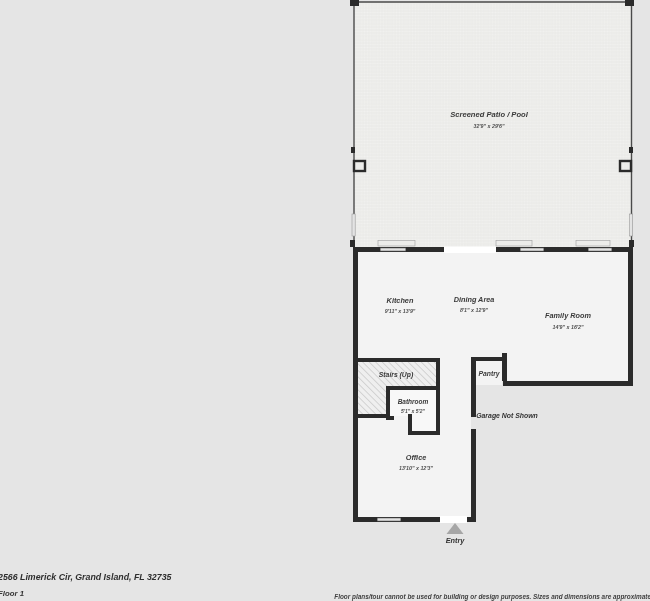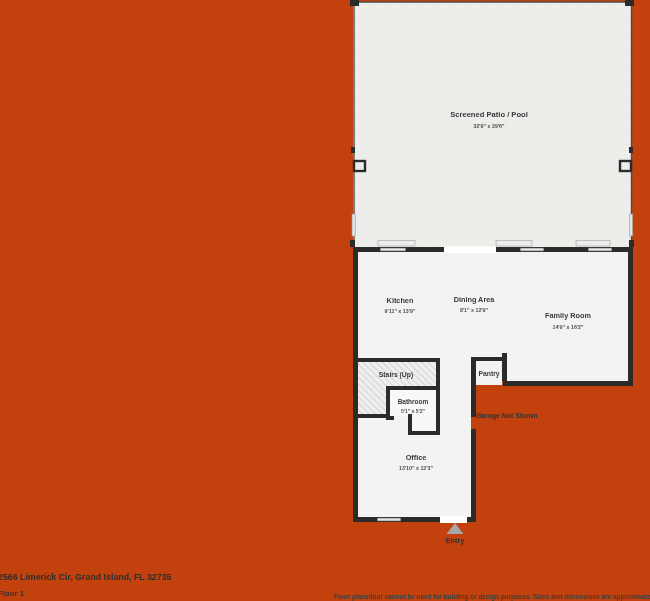--- a/index.html
+++ b/index.html
@@ -1,17 +1,17 @@
 <!DOCTYPE html>
 <html><head>
 <meta charset="utf-8">
 <style>
   html,body{margin:0;padding:0;background:#ffffff;}
   body{font-family:"Liberation Sans","DejaVu Sans",sans-serif;}
-  .stage{position:relative;width:650px;height:601px;background:#c2410c;overflow:hidden;}
+  .stage{position:relative;width:650px;height:601px;background:#e5e5e5;overflow:hidden;font-style:italic;}
   svg{display:block;}
   text{font-family:"Liberation Sans","DejaVu Sans",sans-serif;}
   .room-name{font-weight:bold;fill:#3a3a3a;font-size:7.3px;}
   .room-dims{font-weight:600;fill:#4f4f4f;font-size:5.3px;}
   .small-name{font-weight:bold;fill:#3a3a3a;font-size:6.8px;}
   .tiny-dims{font-weight:600;fill:#4f4f4f;font-size:5px;}
   .garage-note{font-weight:bold;fill:#333333;font-size:6.9px;}
   .entry-label{font-weight:bold;fill:#333333;font-size:7.3px;}
   .addr{font-weight:bold;fill:#2e2e2e;font-size:8.8px;}
   .floor{font-weight:600;fill:#333333;font-size:7.8px;}

